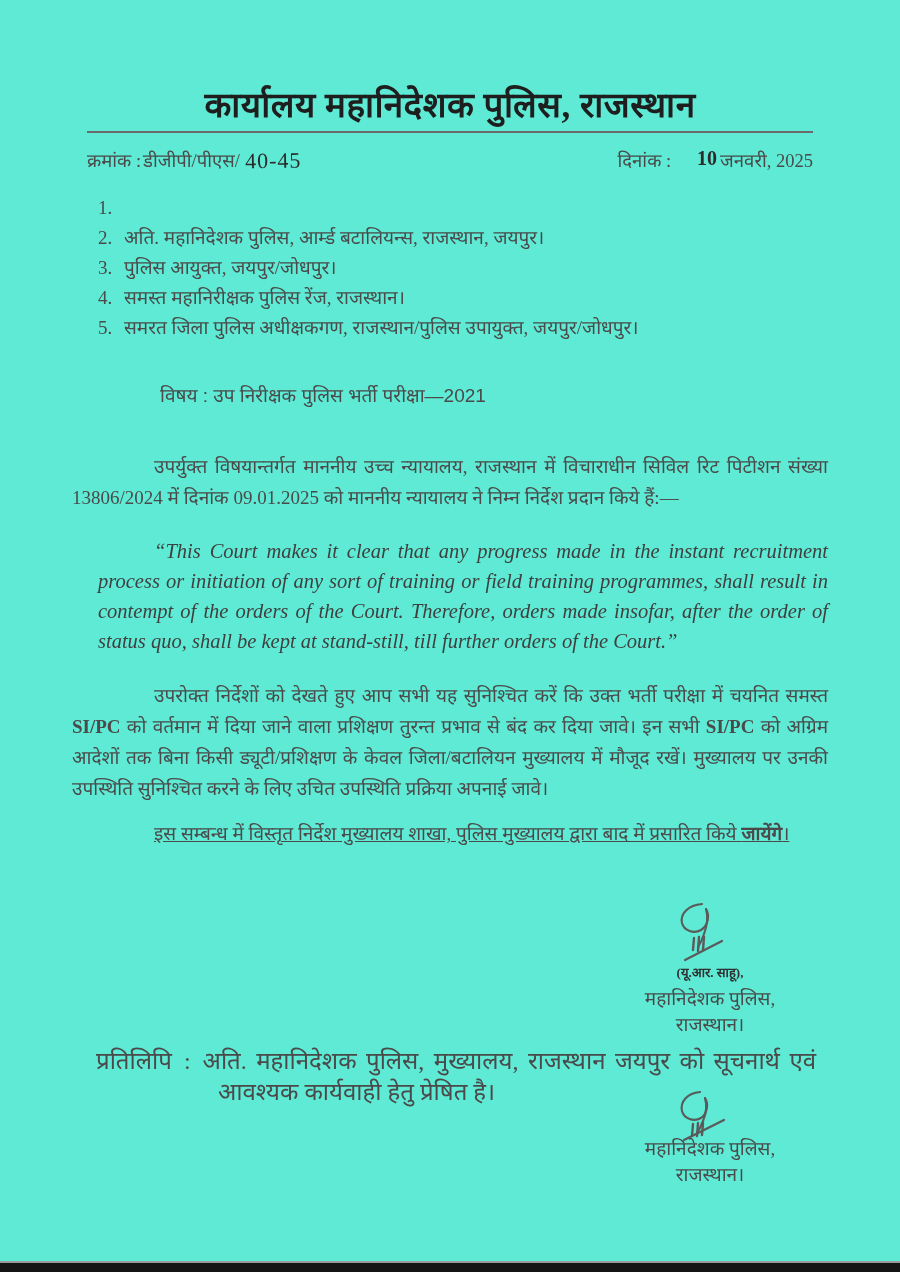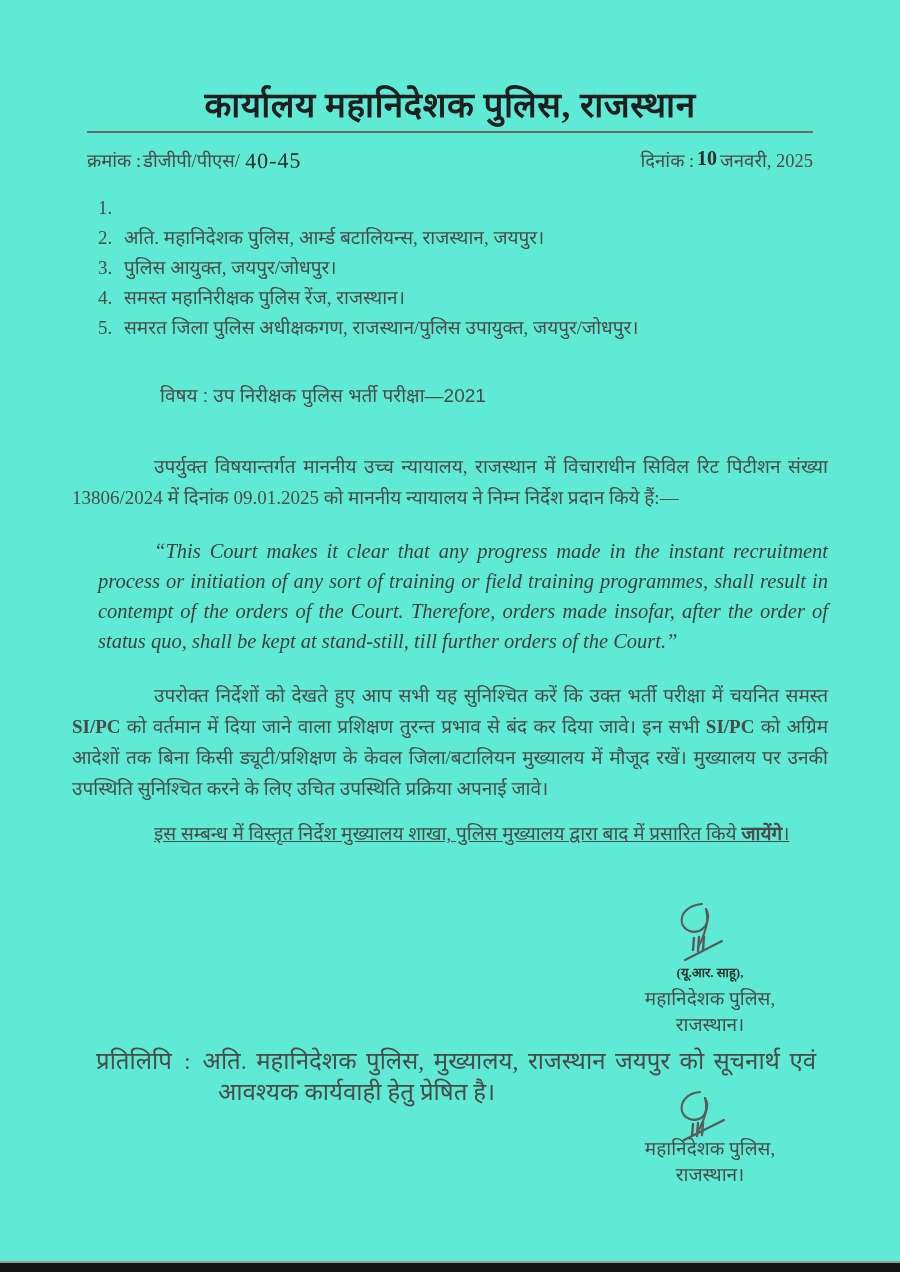--- a/index.html
+++ b/index.html
@@ -69,20 +69,21 @@
     padding: 0 3px;
   }
   .handwritten-date {
     font-family: "Liberation Serif", serif;
     font-size: 20px;
     font-weight: 700;
     color: #2c2c2c;
     display: inline-block;
     transform: translateY(0px);
     padding: 0 1px;
+    margin-left: 23px;
   }
 
   
   .addressees {
     position: absolute;
     top: 198px;
     left: 98px;
     right: 70px;
     font-family: "Liberation Serif", serif;
     font-size: 19px;

